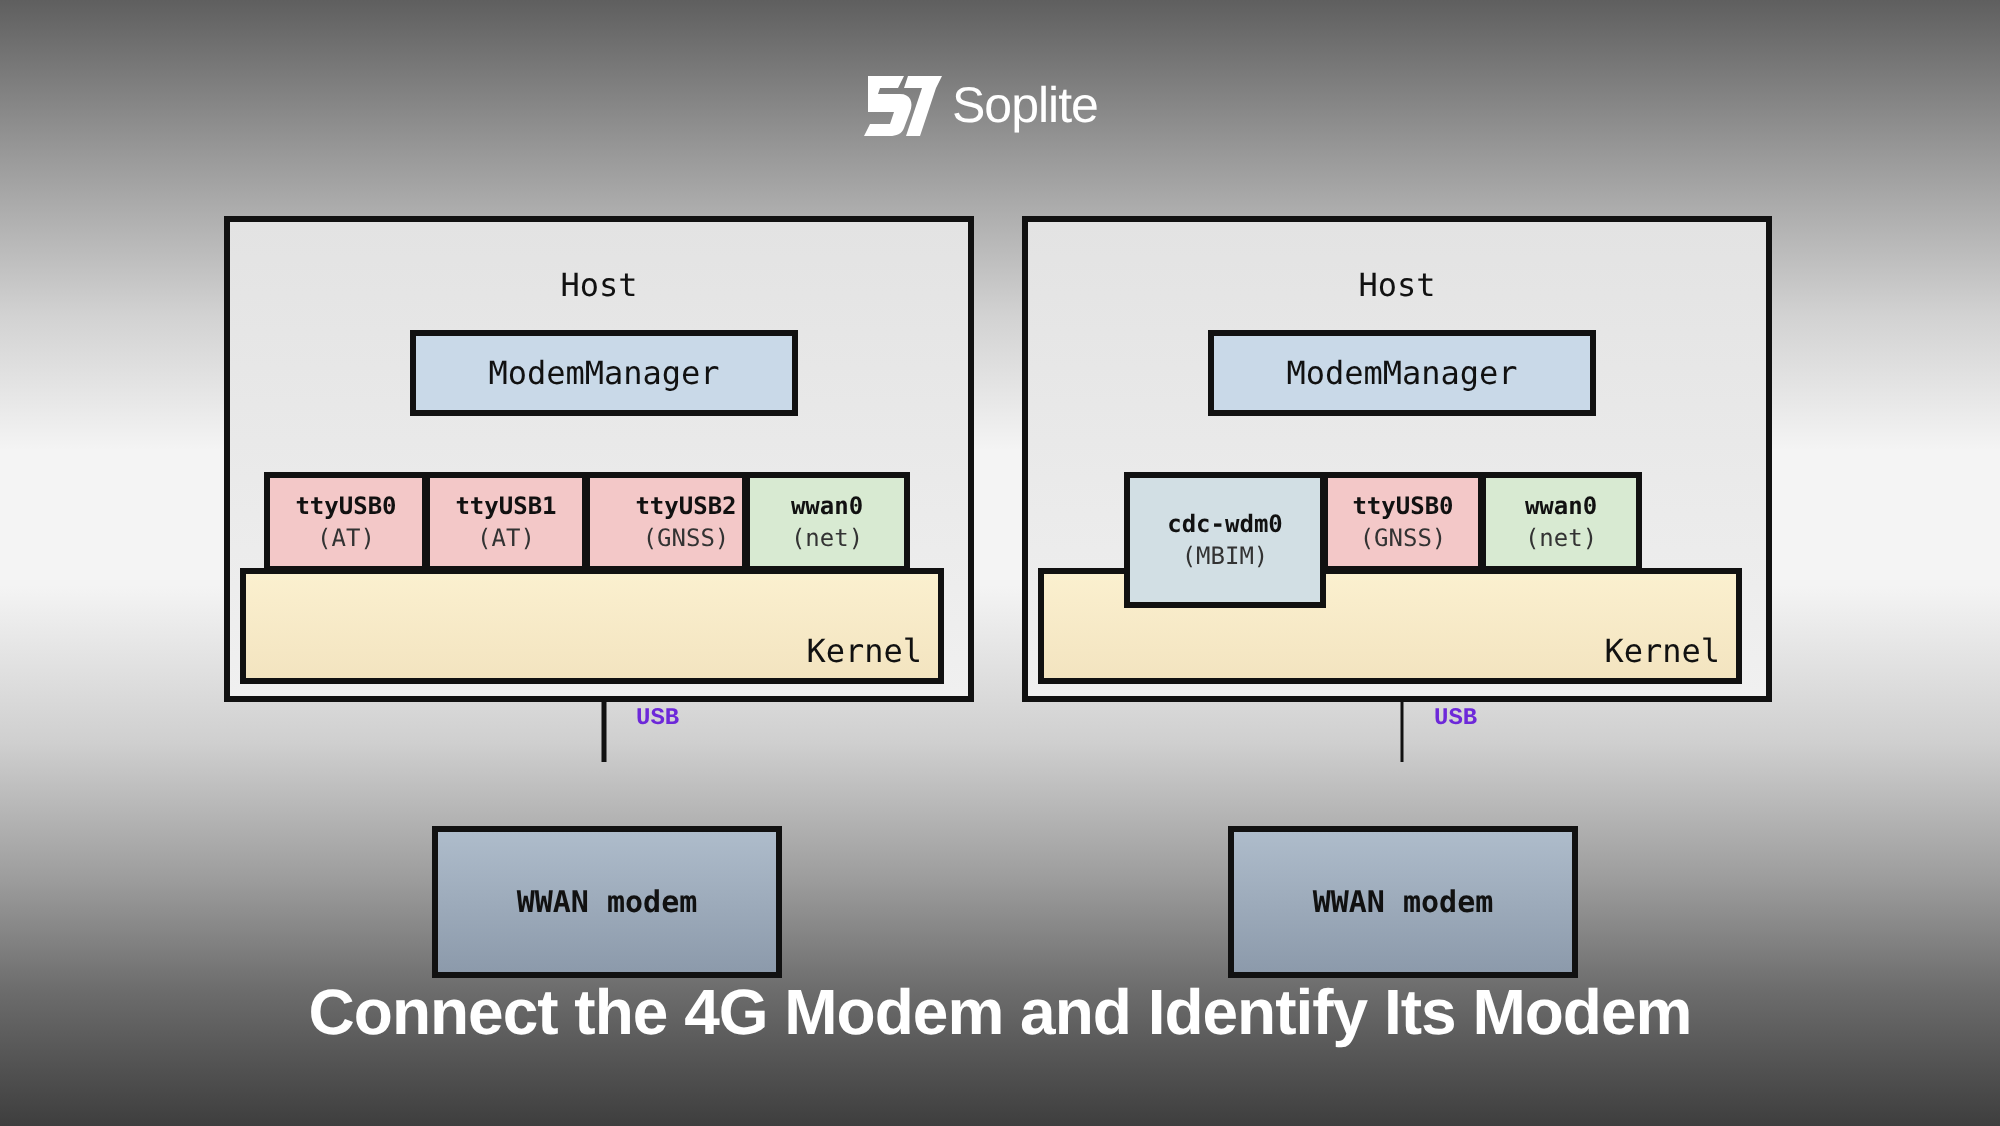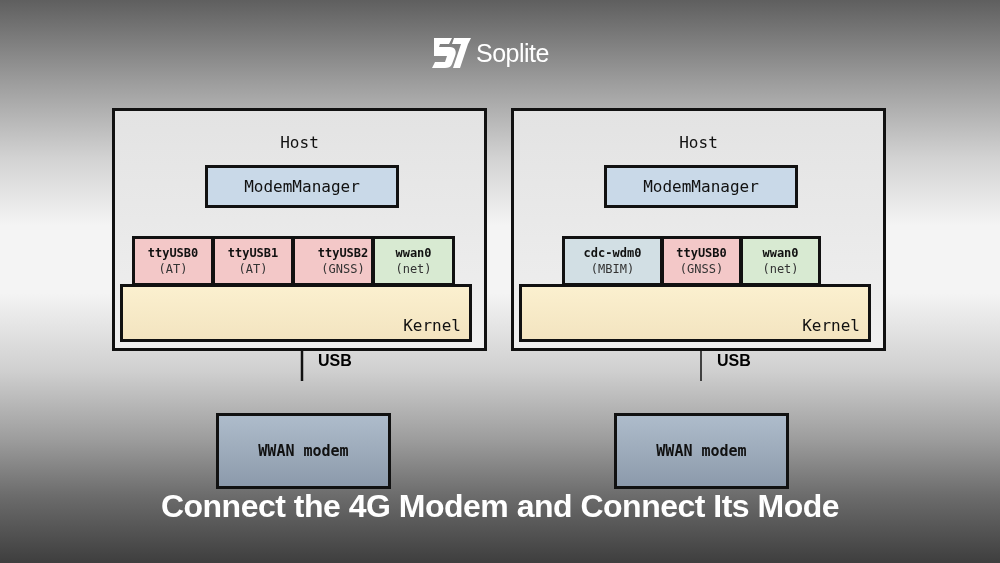--- a/index.html
+++ b/index.html
@@ -30,21 +30,21 @@
     .port .pname { font-weight: bold; }
     .port .pmode { color: #333; }
     .pink { background: #f3c8c8; }
     .green { background: #d8ead2; }
     .blue { background: #d2dfe4; }
     .modem {
       border: 3px solid #111; background: linear-gradient(180deg, #aebccb 0%, #8c9aab 100%);
       display: flex; align-items: center; justify-content: center;
       font-weight: bold; font-size: 15px; color: #111; margin-top: 34px;
     }
-    .usb-label { font-family: Liberation Sans, sans-serif; font-weight: bold; font-size: 16px; color: #000000; }
+    .usb-label { font-family: Liberation Mono, monospace; font-weight: bold; font-size: 12px; color: #6d28d9; }
     .title {
       left: 0; top: 488px; width: 1000px; text-align: center;
       font-family: "Liberation Sans", sans-serif; font-weight: bold; font-size: 32px; color: #ffffff; letter-spacing: -0.5px;
     }
     svg.lines { position: absolute; left: 0; top: 0; }
   </style>
 </head>
 <body>
 
 <div class="abs logo">
@@ -111,28 +111,28 @@
 <div class="abs usb-label" style="left:318px; top:352px;">USB</div>
 <div class="abs modem" style="left:216px; top:379px; width:175px; height:76px;">WWAN modem</div>
 
 <div class="abs host" style="left:511px; top:108px; width:375px; height:243px;">
   <div class="host-title" style="margin-top:22px;">Host</div>
 </div>
 <div class="abs mm" style="left:604px; top:165px; width:194px; height:43px;">ModemManager</div>
 <div class="abs kernel" style="left:519px; top:284px; width:352px; height:58px;">
   <span class="kernel-label">Kernel</span>
 </div>
-<div class="abs port blue" style="left:562px; top:236px; width:101px; height:50px;">
+<div class="abs port blue" style="left:562px; top:236px; width:101px; height:68px;">
   <span class="pname">cdc-wdm0</span>
   <span class="pmode">(MBIM)</span>
 </div>
 <div class="abs port pink" style="left:661px; top:236px; width:81px; height:50px;">
   <span class="pname">ttyUSB0</span>
   <span class="pmode">(GNSS)</span>
 </div>
 <div class="abs port green" style="left:740px; top:236px; width:81px; height:50px;">
   <span class="pname">wwan0</span>
   <span class="pmode">(net)</span>
 </div>
 <div class="abs usb-label" style="left:717px; top:352px;">USB</div>
 <div class="abs modem" style="left:614px; top:379px; width:175px; height:76px;">WWAN modem</div>
 
-<div class="abs title">Connect the 4G Modem and Connect Its Mode</div>
+<div class="abs title">Connect the 4G Modem and Identify Its Modem</div>
 
 </body></html>

